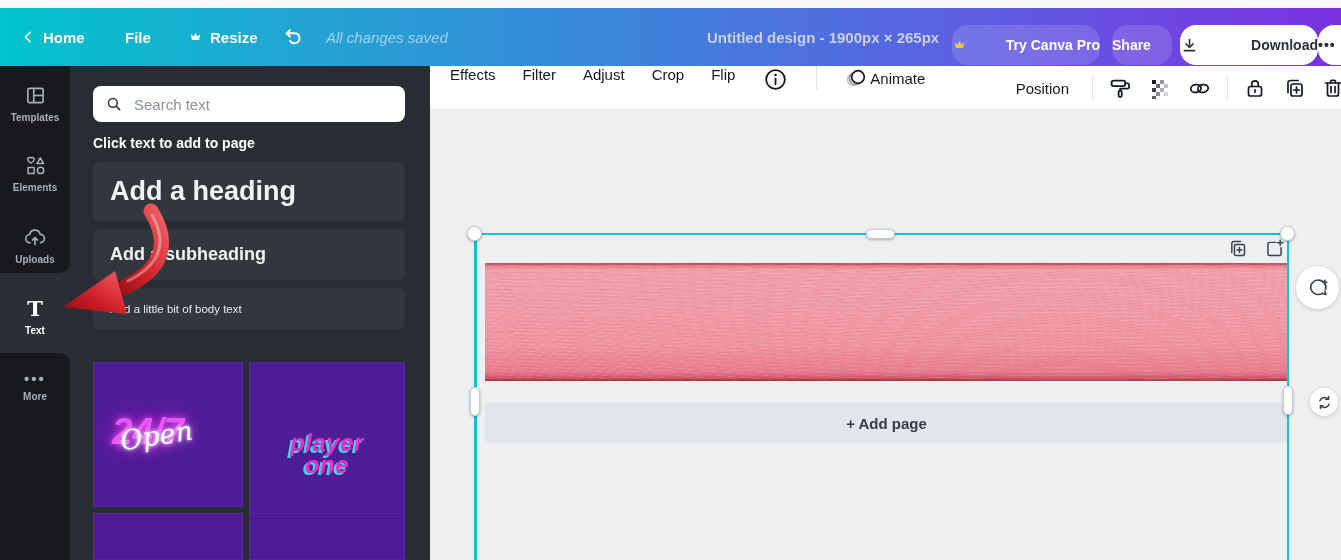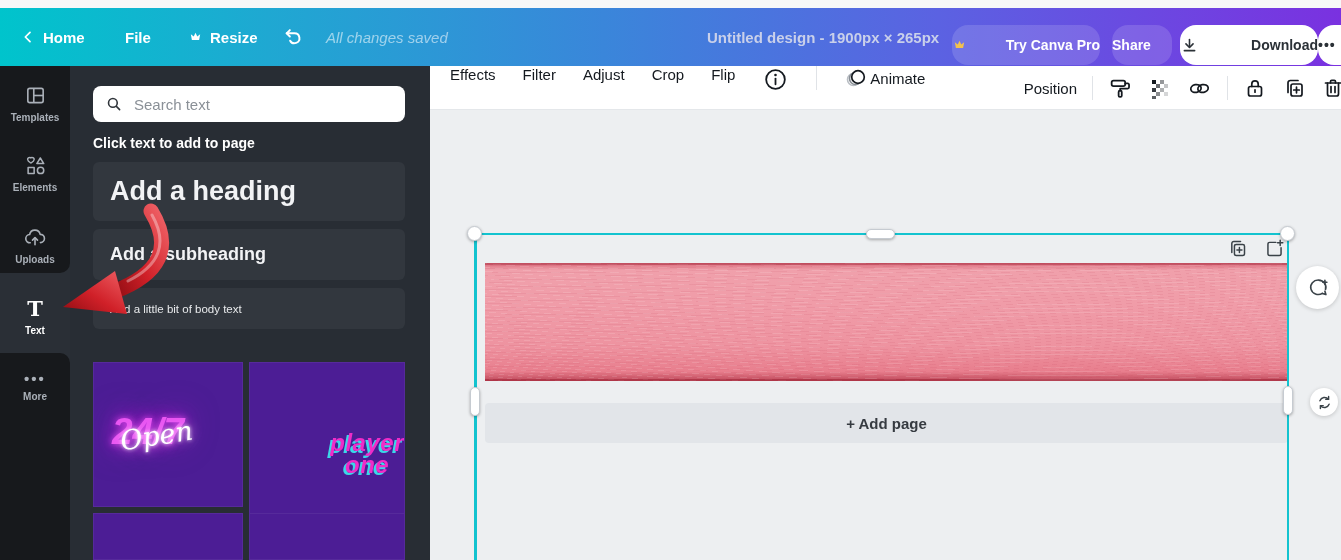--- a/index.html
+++ b/index.html
@@ -45,21 +45,21 @@
                     font-family:"Liberation Sans",sans-serif}
   .search-box input::placeholder{color:#8a9097}
   .panel-title{left:93px;top:135px;color:#fff;font-size:14px;font-weight:700}
   .text-card{left:93px;width:312px;background:#32373e;border-radius:6px;color:#f2f3f5;
              display:flex;align-items:center;padding:0 17px;cursor:pointer}
   .card-heading{top:162px;height:59px;font-size:27px;font-weight:800}
   .card-subheading{top:229px;height:51px;font-size:18px;font-weight:600}
   .card-body{top:288px;height:41px;font-size:11.5px;font-weight:400;color:#e8eaec}
   .font-tile{background:#4c1d95;border:1px solid rgba(255,255,255,.06);cursor:pointer;overflow:hidden}
   .tile1{left:93px;top:362px;width:150px;height:145px}
-  .tile2{left:249px;top:362px;width:156px;height:184px;display:flex;align-items:center;justify-content:flex-end}
+  .tile2{left:249px;top:362px;width:156px;height:184px;display:flex;align-items:center;justify-content:center}
   .tile3{left:93px;top:513px;width:150px;height:47px}
   .tile4{left:249px;top:513px;width:156px;height:47px}
   .neon247{position:absolute;left:18px;top:48px;font-size:37px;font-weight:800;font-style:italic;
            color:#e956f2;filter:blur(.4px);
            text-shadow:0 0 7px rgba(236,72,245,.95),0 0 20px rgba(214,35,228,.8),0 0 34px rgba(214,35,228,.55)}
   .neon-open{position:absolute;left:26px;top:57px;font-family:"DejaVu Serif",serif;font-style:italic;
              font-size:27px;color:#fff;transform:rotate(-9deg);
              text-shadow:0 0 4px rgba(255,255,255,.95),0 0 12px rgba(255,170,255,.9)}
   .player-one{font-size:24px;font-weight:800;font-style:italic;color:#ef2cc8;line-height:.92;
               text-align:center;letter-spacing:.5px;text-shadow:-2.5px 1.5px 0 #3bd8e8}
@@ -287,21 +287,21 @@
     <svg width="26" height="24" viewBox="0 0 26 24" fill="none" stroke-linecap="round">
       <circle cx="9.5" cy="13.5" r="6" stroke="#b9bec4" stroke-width="1.6"></circle>
       <circle cx="11.5" cy="12.5" r="6" stroke="#878d94" stroke-width="1.6"></circle>
       <circle cx="14" cy="11" r="6.3" stroke="#14191f" stroke-width="1.7" fill="#fff"></circle>
     </svg>
     <span class="tool-label">Animate</span>
   </span>
 </div>
 
 <div class="tool-right">
-  <span class="tool-label" style="margin-right:0">Position</span>
+  <span class="tool-label" style="margin-right:8px">Position</span>
   <span class="v-div"></span>
   <span class="tool-icon">
     <svg width="25" height="25" viewBox="0 0 24 24" fill="none" stroke="#14191f" stroke-width="1.7" stroke-linecap="round" stroke-linejoin="round">
       <rect x="3.5" y="4.5" width="13" height="5.2" rx="1.8"></rect>
       <path d="M16.5 7.1H19a1.2 1.2 0 0 1 1.2 1.2v2.6A1.2 1.2 0 0 1 19 12.1h-7.3v2"></path>
       <rect x="10.2" y="14.1" width="3" height="6" rx="1.2"></rect>
     </svg>
   </span>
   <span class="tool-icon">
     <svg width="24" height="24" viewBox="0 0 24 24" fill="#14191f">

